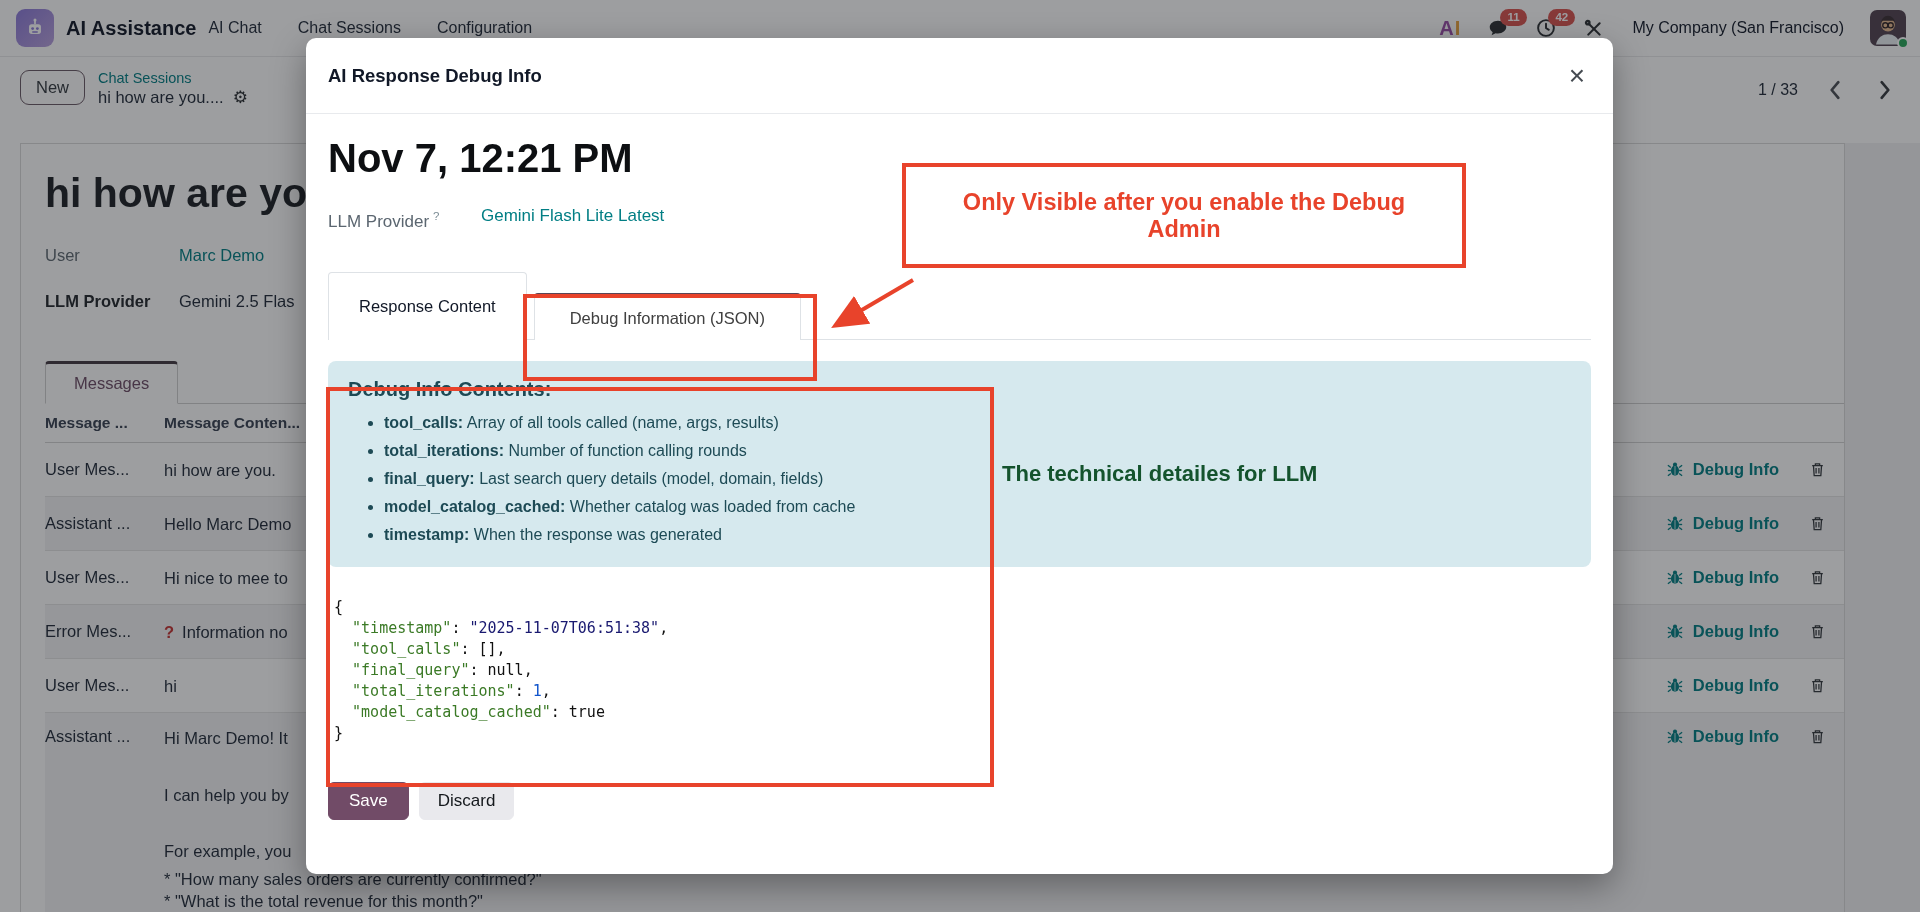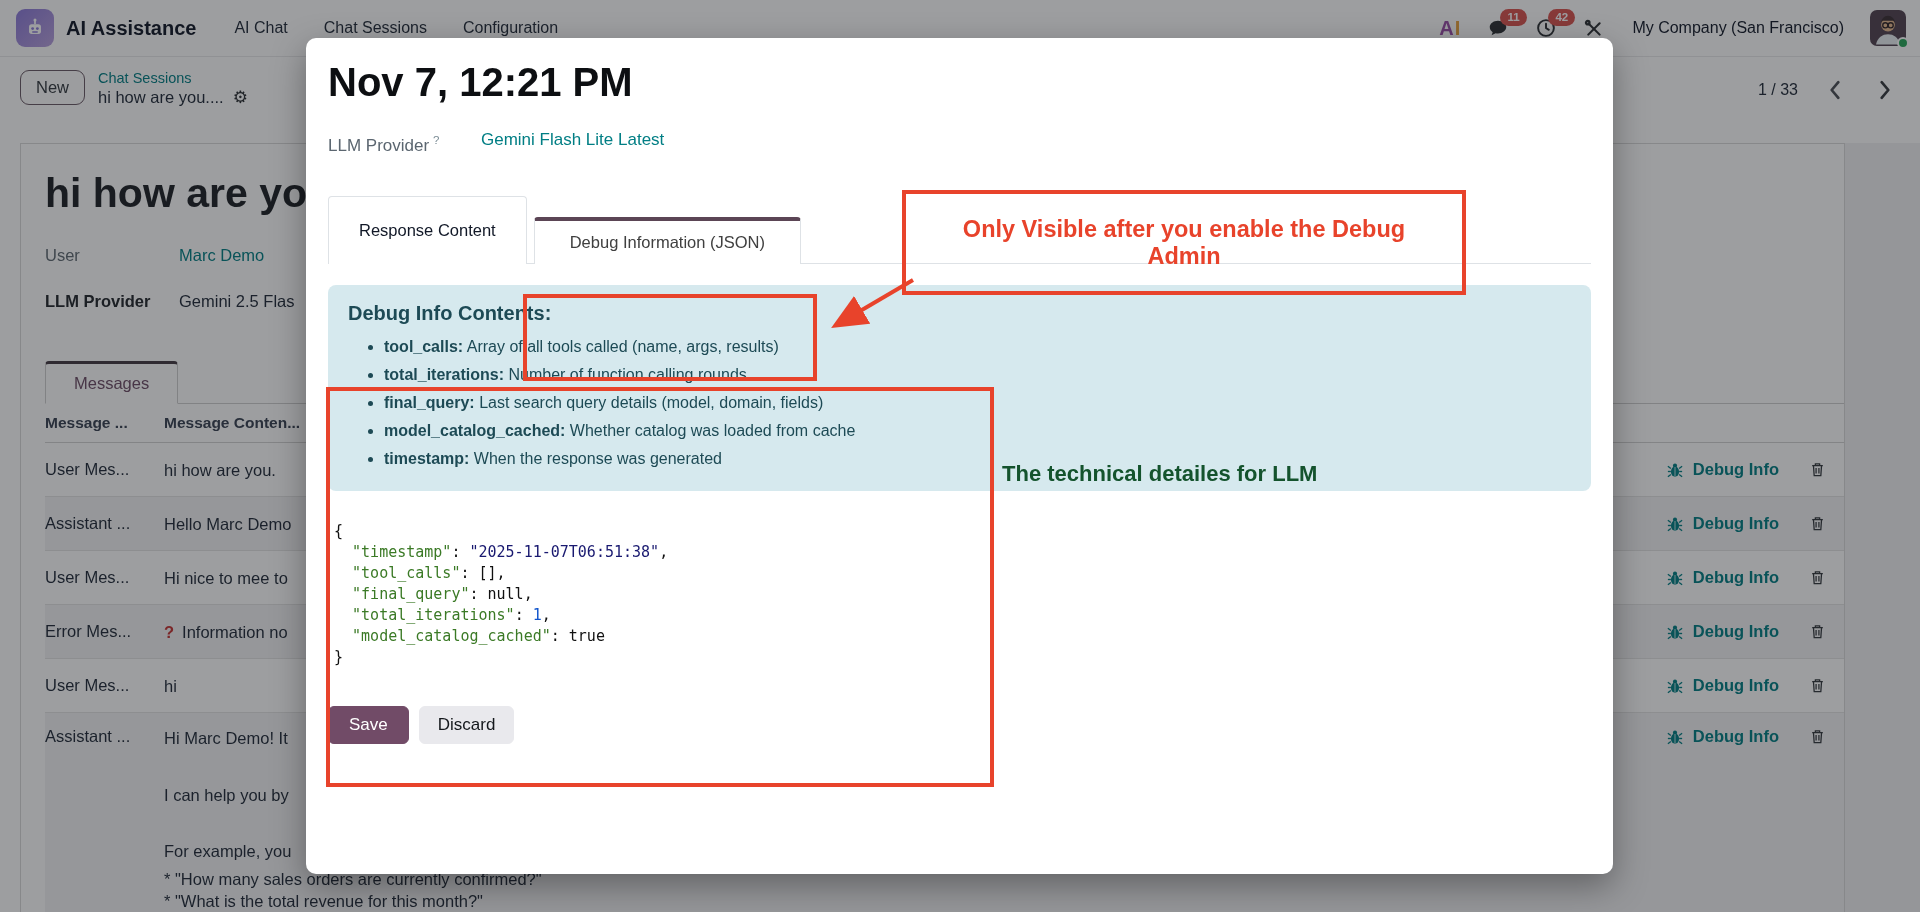--- a/index.html
+++ b/index.html
@@ -7,21 +7,21 @@
   body { position:relative; overflow:hidden; background:#fff;
          font-family:"Liberation Sans", sans-serif; color:#212529; }
 
   
   .navbar { position:absolute; top:0; left:0; width:1920px; height:57px;
             display:flex; align-items:center; gap:12px; padding:0 14px 0 16px;
             background:#fff; border-bottom:1px solid #e9e9ea; z-index:1; }
   .logo { width:38px; height:38px; border-radius:9px; flex:0 0 auto;
           background:linear-gradient(135deg,#8b79d9,#b7a0dc); display:flex;
           align-items:center; justify-content:center; }
-  .app-title { font-size:20px; font-weight:700; color:#111827; margin-right:26px; }
+  .app-title { font-size:20px; font-weight:700; color:#111827; }
   .nav-menus { display:flex; gap:36px; }
   .nav-item { font-size:16px; color:#1f2937; cursor:pointer; }
   .nav-right { margin-left:auto; display:flex; align-items:center; gap:26px; }
   .ai-mark { font-size:20px; font-weight:700; letter-spacing:1px; }
   .ai-mark .a { color:#9a4fa8; font-style:normal; }
   .ai-mark .i { color:#e8a33d; font-style:normal; }
   .icon-wrap { position:relative; display:inline-flex; }
   .badge { position:absolute; top:-8px; left:13px; background:#d9534f; color:#fff;
            font-size:11.5px; font-weight:700; padding:2px 7px; border-radius:10px;
            line-height:13px; }
@@ -75,21 +75,21 @@
   .trow.tall { align-items:flex-start; border-bottom:none; }
   .trow.tall .c-type, .trow.tall .c-action { padding-top:14px; }
   .cline { line-height:22px; }
   .cline.first { padding:0; }
   .trow.tall .cline.first { padding-top:14px; }
   .extra0 { margin-top:35px; } .extra1 { margin-top:34px; }
   .extra2 { margin-top:6px; }  .extra3 { margin-top:0px; }
   .errq { color:#c43333; font-weight:700; margin-right:8px; }
   .c-action { margin-left:auto; display:flex; align-items:center; gap:30px;
               padding-right:18px; flex:0 0 auto; }
-  .dbg { display:inline-flex; align-items:flex-end; gap:9px; color:#017e84;
+  .dbg { display:inline-flex; align-items:flex-start; gap:9px; color:#017e84;
          font-weight:600; font-size:16.5px; cursor:pointer; }
   .trash { cursor:pointer; }
 
   
   .backdrop { position:absolute; inset:0; background:rgba(22,24,28,0.42); z-index:50; }
   .modal { position:absolute; left:306px; top:38px; width:1307px; height:836px;
            background:#fff; border-radius:10px; box-shadow:0 12px 34px rgba(0,0,0,.35);
            z-index:100; overflow:hidden; }
   .mhead { height:76px; display:flex; align-items:center; justify-content:space-between;
            padding:0 28px 0 22px; border-bottom:1px solid #e8eaed; }
@@ -127,21 +127,21 @@
   .mfoot { margin-top:38px; display:flex; gap:10px; padding-bottom:22px; }
   .btn-save { font-family:inherit; font-size:17px; color:#fff; background:#714b67;
               border:1px solid #714b67; border-radius:6px; padding:8px 20px; cursor:pointer; }
   .btn-discard { font-family:inherit; font-size:17px; color:#14181c; background:#e9e9ed;
                  border:1px solid #e9e9ed; border-radius:6px; padding:8px 18px; cursor:pointer; }
 
   
   .anno-box { position:absolute; border:4px solid #e8432b; z-index:120; pointer-events:none; }
   .anno-tab     { left:523px; top:294px; width:294px; height:87px; }
   .anno-content { left:326px; top:387px; width:668px; height:400px; }
-  .anno-callout { left:902px; top:190px; width:564px; height:105px;
+  .anno-callout { left:902px; top:163px; width:564px; height:105px;
                   display:flex; align-items:center; justify-content:center; }
   .callout-text { color:#e8432b; font-weight:700; font-size:23.5px; line-height:27px;
                   text-align:center; width:100%; }
   .anno-arrow { position:absolute; left:0; top:0; width:1920px; height:912px;
                 z-index:121; pointer-events:none; }
   .anno-note { position:absolute; left:1002px; top:461px; z-index:122; color:#14532d;
                font-weight:700; font-size:22px; pointer-events:none; }
 </style>
 </head>
 <body>
@@ -445,20 +445,24 @@
             </g>
           </svg>
         </div>
       </div>
     </div>
 </section>
 
 <div class="backdrop"></div>
 
 <div class="modal">
+  <div class="mhead">
+    <span class="mtitle">AI Response Debug Info</span>
+    <span class="mclose">×</span>
+  </div>
   <div class="mbody">
     <div class="mdate">Nov 7, 12:21 PM</div>
     <div class="mfrow r2">
       <span class="mlabel"><span>LLM Provider</span><sup class="help">?</sup></span>
       <a class="mlink">Gemini Flash Lite Latest</a>
     </div>
     <div class="mtabs">
       <span class="mtab inactive">Response Content</span>
       <span class="mtab active">Debug Information (JSON)</span>
     </div>

